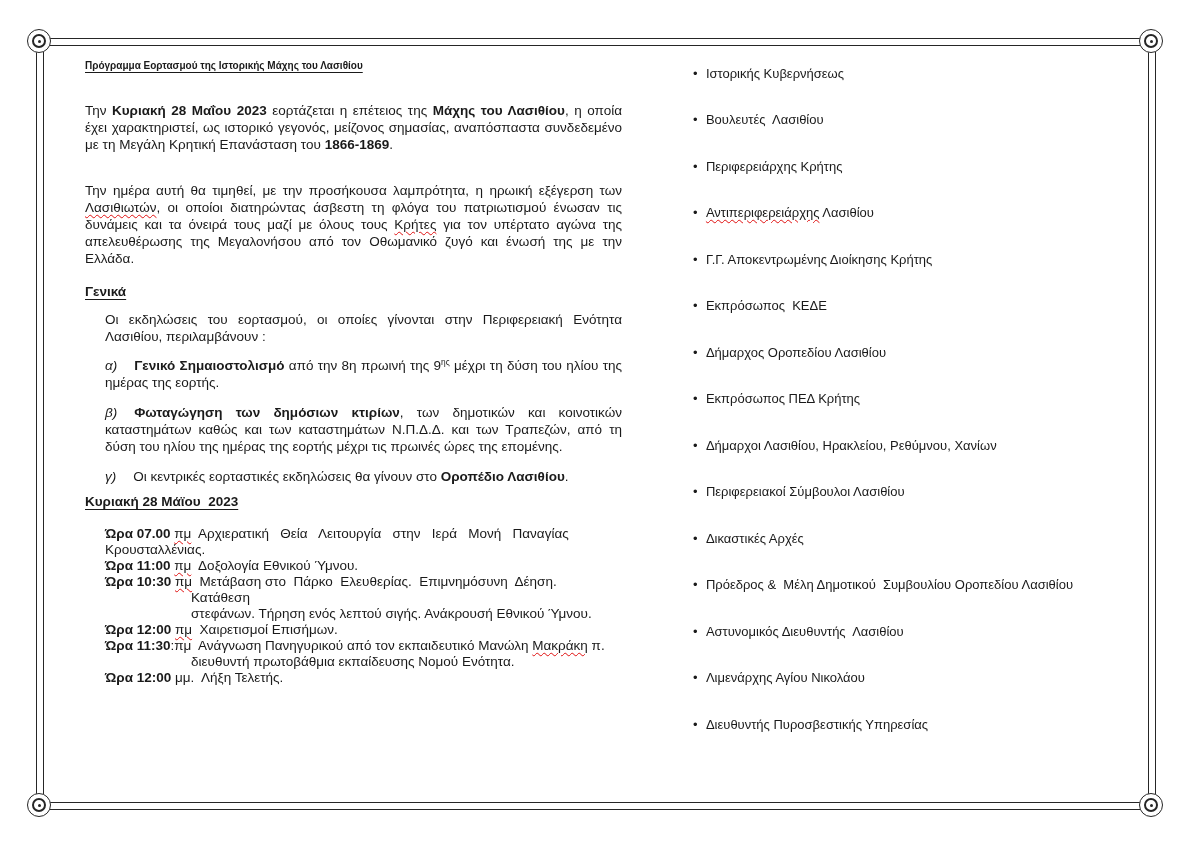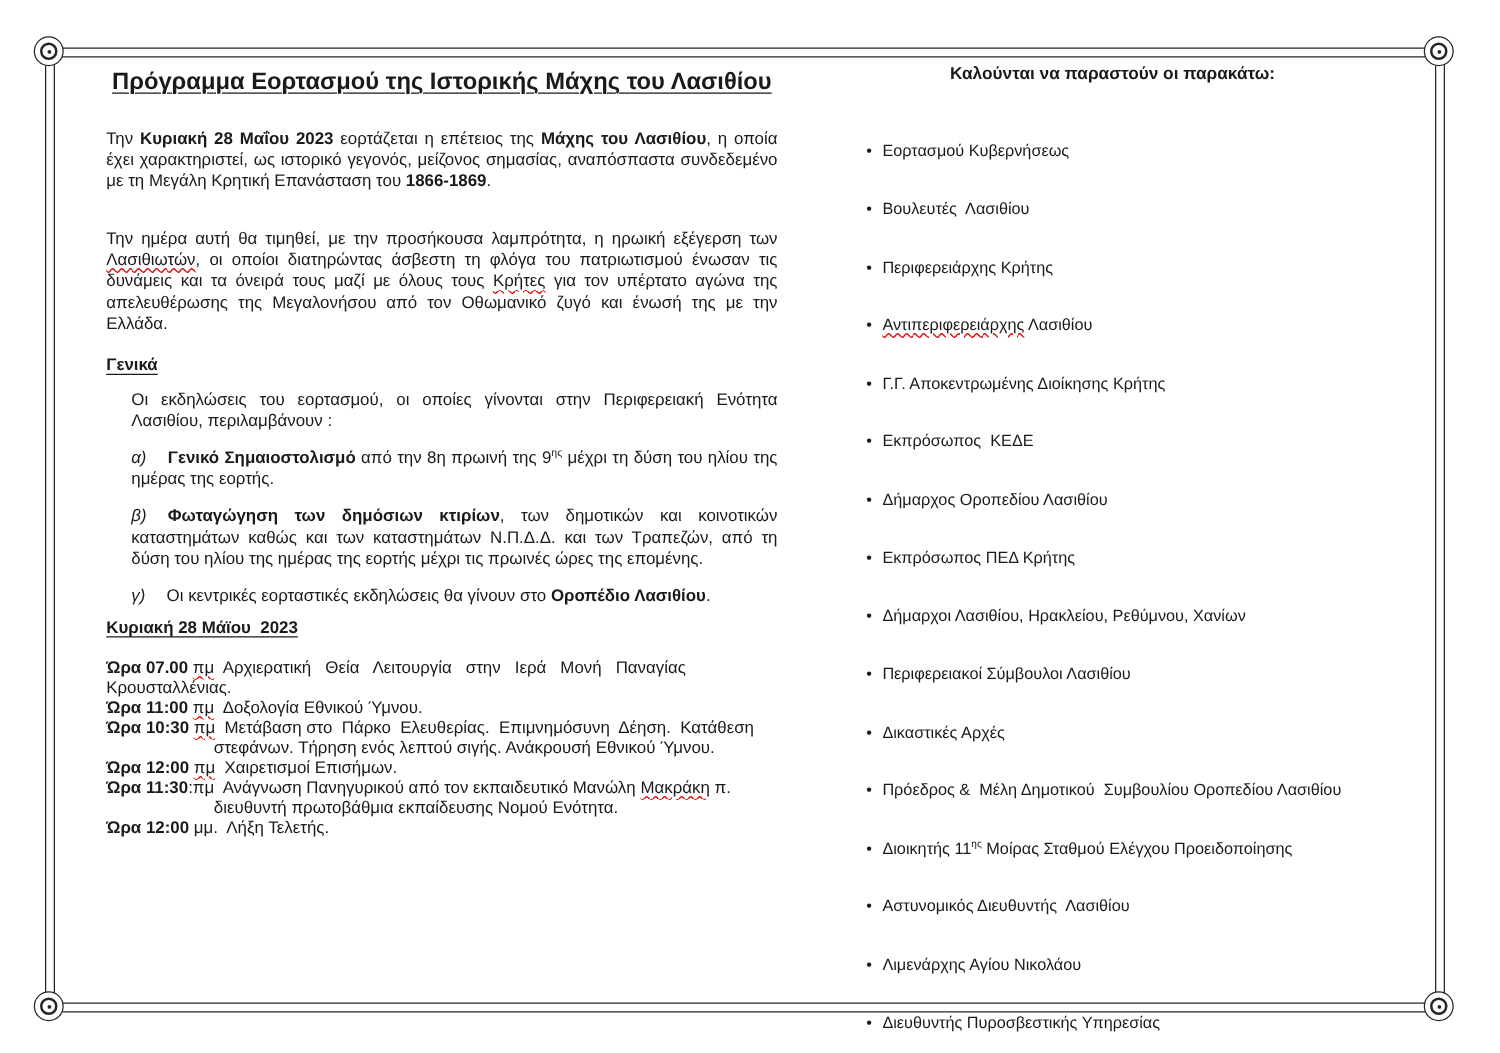--- a/index.html
+++ b/index.html
@@ -37,30 +37,30 @@
   .sq{text-decoration-line:underline;text-decoration-style:wavy;
       text-decoration-color:var(--squiggle);text-decoration-thickness:1px;
       text-underline-offset:2.4px;}
   .tab{display:inline-block;width:17px;}
   sup{font-size:0.62em;line-height:0;vertical-align:super;}
   .uline{text-decoration:underline;text-decoration-thickness:1.4px;text-underline-offset:3px;}
 
   
   .col-left{position:absolute;left:85px;top:56px;width:537px;
             font-size:13.5px;line-height:17px;z-index:3;}
-  .doc-title{font-weight:bold;font-size:19px;line-height:20px;text-align:center;
+  .doc-title{font-weight:bold;font-size:10px;line-height:20px;text-align:left;
              margin:0 0 26px 0;}
   .para{text-align:justify;margin:0 0 29px 0;}
   .para.p2{margin-bottom:16px;}
   .sub-heading{font-weight:bold;margin:0 0 11px 0;}
   .events-intro{margin:0 0 12px 20px;text-align:justify;}
   .event{margin:0 0 13px 20px;text-align:justify;}
   .event.last{margin-bottom:8px;}
   .date-heading{font-weight:bold;margin:0 0 16px 0;white-space:pre-wrap;}
-  .schedule{line-height:16px;}
+  .schedule{margin-left:20px;line-height:16px;}
   .s-item{white-space:pre-wrap;}
   .s-item.hang{padding-left:86px;text-indent:-86px;}
 
   
   .col-right{position:absolute;left:651px;top:50px;width:478px;
              font-size:13px;line-height:15.5px;z-index:3;}
   .g-head{font-weight:bold;font-size:13.8px;line-height:17px;text-align:center;
           margin:0 0 30px 0;}
   .g-item{white-space:pre-wrap;padding-left:13px;text-indent:-13px;}
   .bullet{display:inline-block;width:13px;text-indent:0;}
@@ -93,24 +93,23 @@
         <div class="s-item nohang"><span class="b">Ώρα 07.00 </span><span class="sq">πμ</span><span>  Αρχιερατική   Θεία   Λειτουργία   στην   Ιερά   Μονή   Παναγίας</span><br><span>Κρουσταλλένιας.</span></div>
         <div class="s-item hang"><span class="b">Ώρα 11:00 </span><span class="sq">πμ</span><span>  Δοξολογία Εθνικού Ύμνου.</span></div>
         <div class="s-item hang"><span class="b">Ώρα 10:30 </span><span class="sq">πμ</span><span>  Μετάβαση στο  Πάρκο  Ελευθερίας.  Επιμνημόσυνη  Δέηση.  Κατάθεση</span><br><span>στεφάνων. Τήρηση ενός λεπτού σιγής. Ανάκρουσή Εθνικού Ύμνου.</span></div>
         <div class="s-item hang"><span class="b">Ώρα 12:00 </span><span class="sq">πμ</span><span>  Χαιρετισμοί Επισήμων.</span></div>
         <div class="s-item hang"><span class="b">Ώρα 11:30</span><span>:πμ</span><span>  Ανάγνωση Πανηγυρικού από τον εκπαιδευτικό Μανώλη </span><span class="sq">Μακράκη</span><span> π.</span><br><span>διευθυντή πρωτοβάθμια εκπαίδευσης Νομού Ενότητα.</span></div>
         <div class="s-item hang"><span class="b">Ώρα 12:00 </span><span>μμ.</span><span>  Λήξη Τελετής.</span></div>
       </div>
   </div>
 
   <div class="col-right">
-    <div class="g-head">Καλούνται να παραστούν οι παρακάτω:</div>
     <div class="g-list">
         <div class="g-item">
-        <span class="bullet">•</span><span class="g-text"><span>Εορτασμού Κυβερνήσεως</span></span>
+        <span class="bullet">•</span><span class="g-text"><span>Ιστορικής Κυβερνήσεως</span></span>
       </div>
         <div class="g-item">
         <span class="bullet">•</span><span class="g-text"><span>Βουλευτές  Λασιθίου</span></span>
       </div>
         <div class="g-item">
         <span class="bullet">•</span><span class="g-text"><span>Περιφερειάρχης Κρήτης</span></span>
       </div>
         <div class="g-item">
         <span class="bullet">•</span><span class="g-text"><span class="sq">Αντιπεριφερειάρχης</span><span> Λασιθίου</span></span>
       </div>
@@ -132,23 +131,20 @@
         <div class="g-item">
         <span class="bullet">•</span><span class="g-text"><span>Περιφερειακοί Σύμβουλοι Λασιθίου</span></span>
       </div>
         <div class="g-item">
         <span class="bullet">•</span><span class="g-text"><span>Δικαστικές Αρχές</span></span>
       </div>
         <div class="g-item">
         <span class="bullet">•</span><span class="g-text"><span>Πρόεδρος &amp;  Μέλη Δημοτικού  Συμβουλίου Οροπεδίου Λασιθίου</span></span>
       </div>
         <div class="g-item">
-        <span class="bullet">•</span><span class="g-text"><span>Διοικητής 11</span><span><sup>ης</sup></span><span> Μοίρας Σταθμού Ελέγχου Προειδοποίησης</span></span>
-      </div>
-        <div class="g-item">
         <span class="bullet">•</span><span class="g-text"><span>Αστυνομικός Διευθυντής  Λασιθίου</span></span>
       </div>
         <div class="g-item">
         <span class="bullet">•</span><span class="g-text"><span>Λιμενάρχης Αγίου Νικολάου</span></span>
       </div>
         <div class="g-item">
         <span class="bullet">•</span><span class="g-text"><span>Διευθυντής Πυροσβεστικής Υπηρεσίας</span></span>
       </div>
         <div class="g-item">
         

